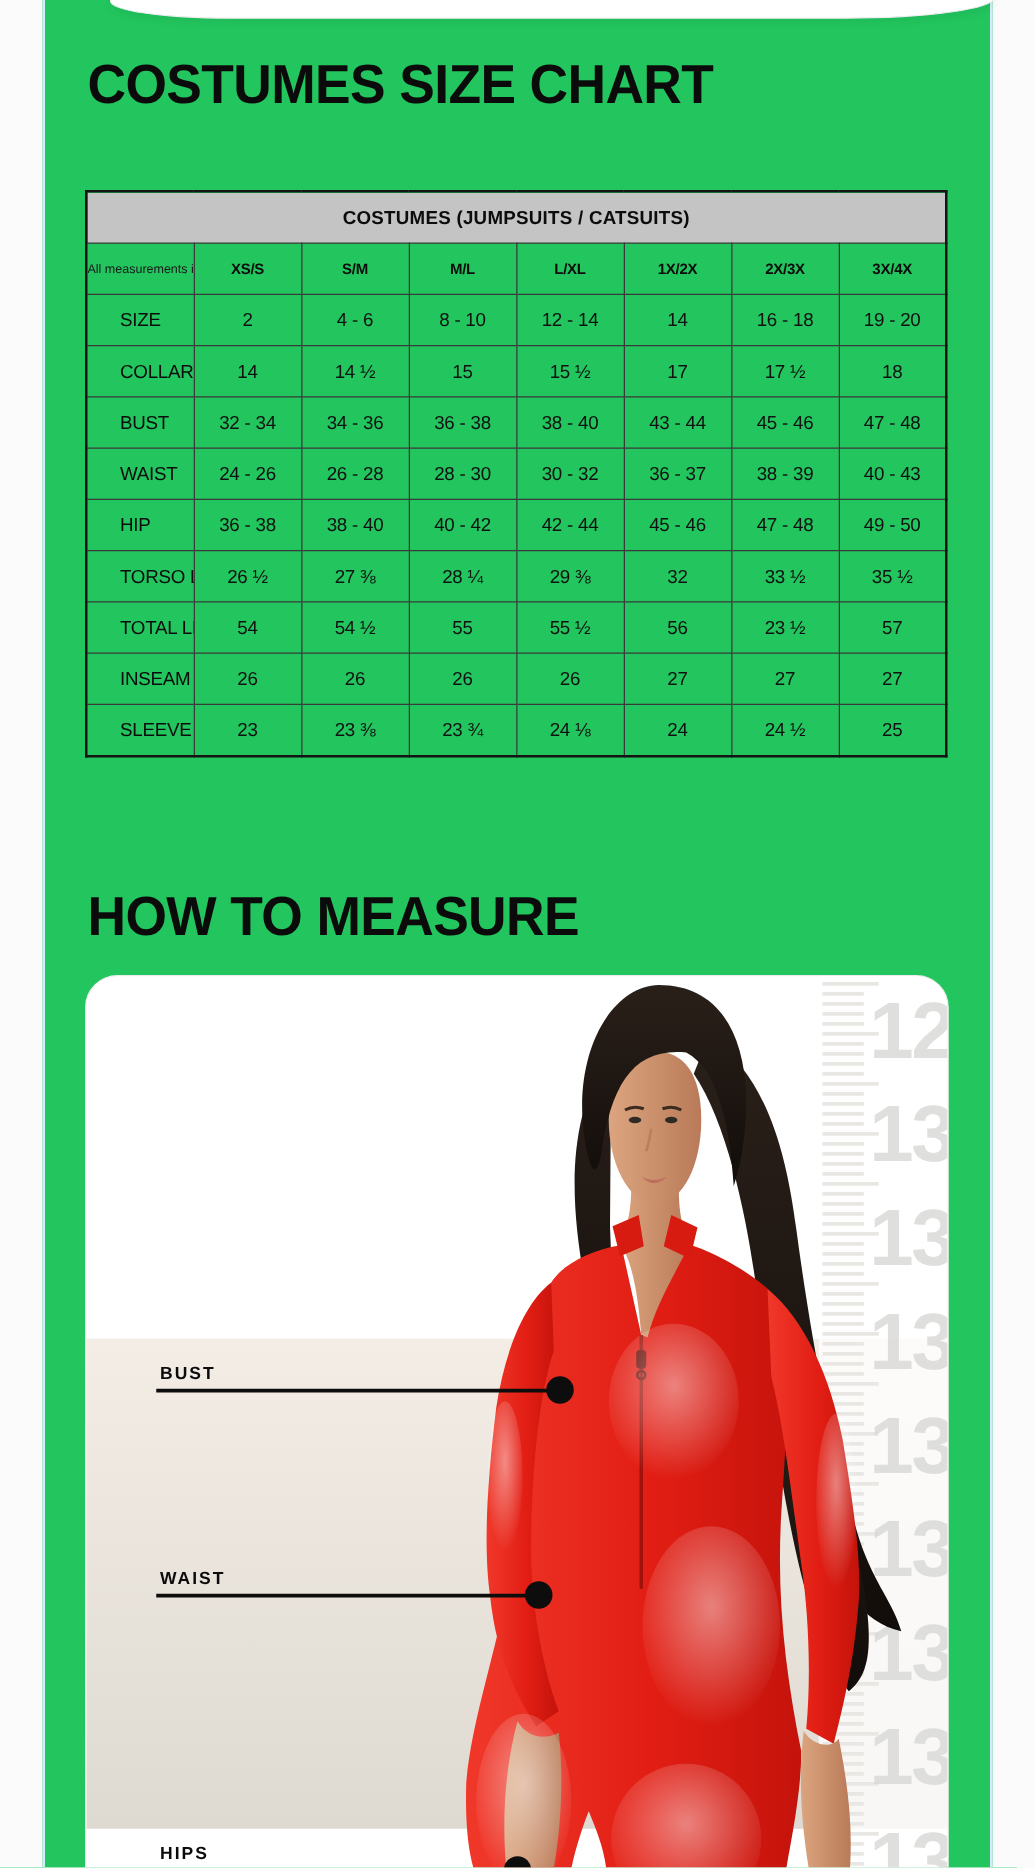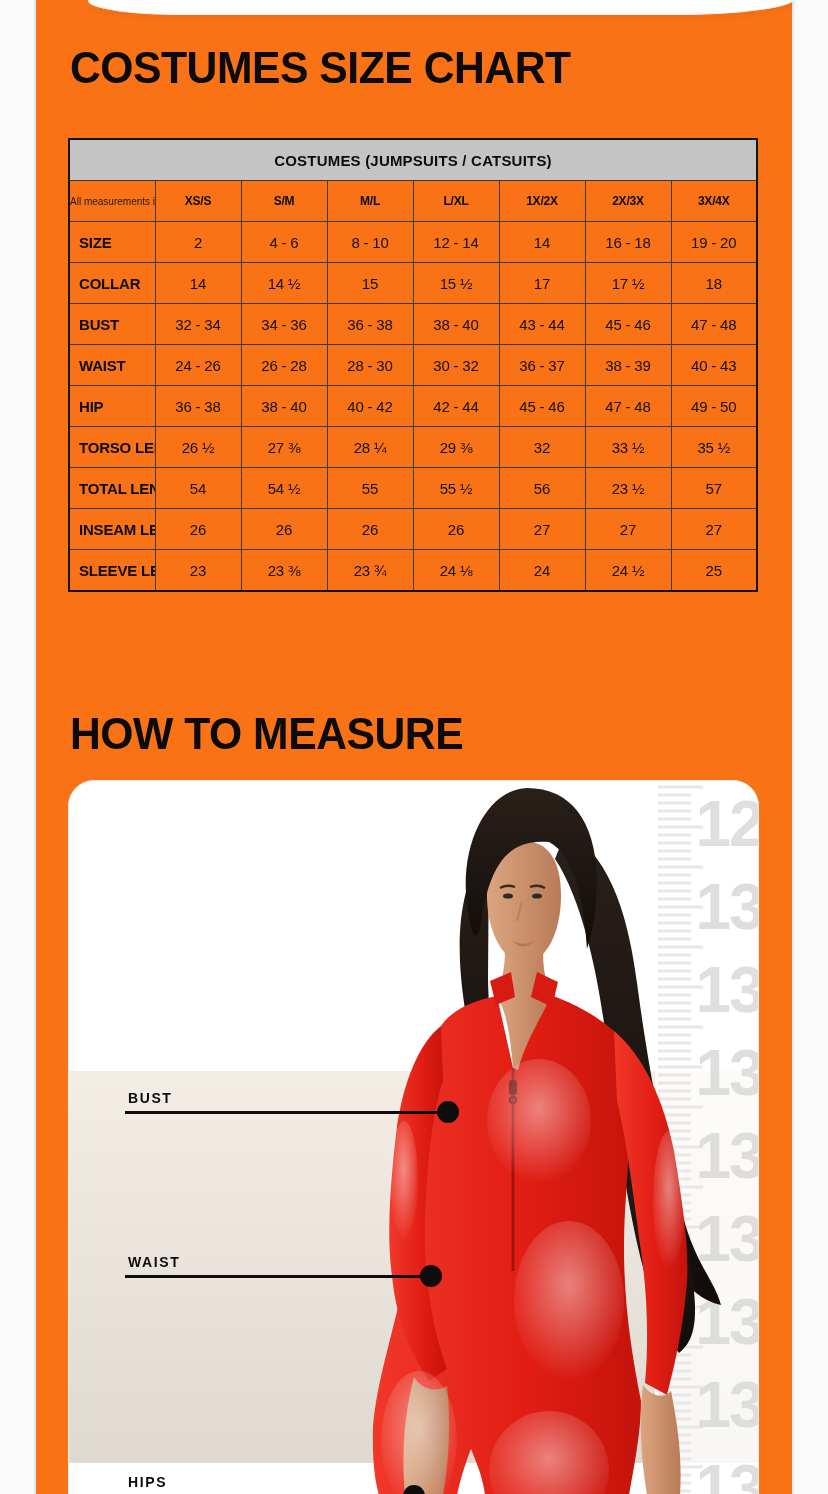--- a/index.html
+++ b/index.html
@@ -1,44 +1,44 @@
 <!DOCTYPE html>
 <html><head>
 <meta charset="utf-8">
 <style>
   html,body{margin:0;padding:0;background:#ffffff;}
-  #page{position:relative;width:828px;height:1494px;overflow:hidden;background:#f97316;
+  #page{position:relative;width:828px;height:1494px;overflow:hidden;background:#22c55e;
         font-family:"Liberation Sans","DejaVu Sans",sans-serif;color:#0c0c0c;}
 
   
   .gutter{position:absolute;top:0;bottom:0;width:34px;background:#fbfbfc;}
   .gutter.left{left:0;} .gutter.right{right:0;}
   .edge-line{position:absolute;top:0;bottom:0;width:2px;background:#d6eafb;}
   .edge-line.left{left:34px;} .edge-line.right{left:792px;}
 
   
   .top-tab{position:absolute;left:88px;top:-64px;width:706px;height:77px;background:#fff;
            border:1px solid #ededf0;border-radius:0 0 120px 95px / 0 0 17px 14px;
            box-shadow:0 4px 8px -2px rgba(0,0,0,0.06);}
 
   .page-title{position:absolute;left:70px;font-size:44px;font-weight:bold;letter-spacing:-0.5px;
               line-height:1;color:#0b0b0b;transform:scaleX(0.97);transform-origin:left;}
   #title-sizechart{top:46px;}
   #title-measure{top:712px;}
 
   
-  table#size-table{position:absolute;left:68px;top:138px;width:690px;border-collapse:collapse;
+  table#size-table{position:absolute;left:68px;top:152px;width:690px;border-collapse:collapse;
         table-layout:fixed;}
   #size-table td{border:1px solid #3a3a3a;height:40px;text-align:center;vertical-align:middle;
         font-size:15px;letter-spacing:-0.2px;padding:0;overflow:hidden;white-space:nowrap;}
   #size-table{border:2px solid #141414;}
   #size-table td.cap{background:#c4c4c4;font-weight:bold;font-size:15px;letter-spacing:0.2px;}
   #size-table td.note{width:130px;font-size:10px;letter-spacing:0;color:#1a1a1a;}
   #size-table td.colh{font-weight:bold;font-size:12px;}
-  #size-table td.lbl{font-weight:bold;text-align:left;padding-left:9px;font-size:15px;}
+  #size-table td.lbl{font-weight:normal;text-align:left;padding-left:26px;font-size:15px;}
   #size-table td.val{font-size:15px;color:#111;}
 
   
   .photo-card{position:absolute;left:68px;top:780px;width:689px;height:714px;background:#fff;
         border:1px solid #ececec;border-radius:26px 26px 0 0;overflow:hidden;}
   .photo-card svg{display:block;}
 
   #ruler-nums text{font-family:"Liberation Sans","DejaVu Sans",sans-serif;font-weight:bold;
         font-size:64px;fill:#d7d7d6;opacity:0.8;text-anchor:middle;letter-spacing:-2px;}
   #ruler-ticks line{stroke:#e9e7e3;stroke-width:3;}

